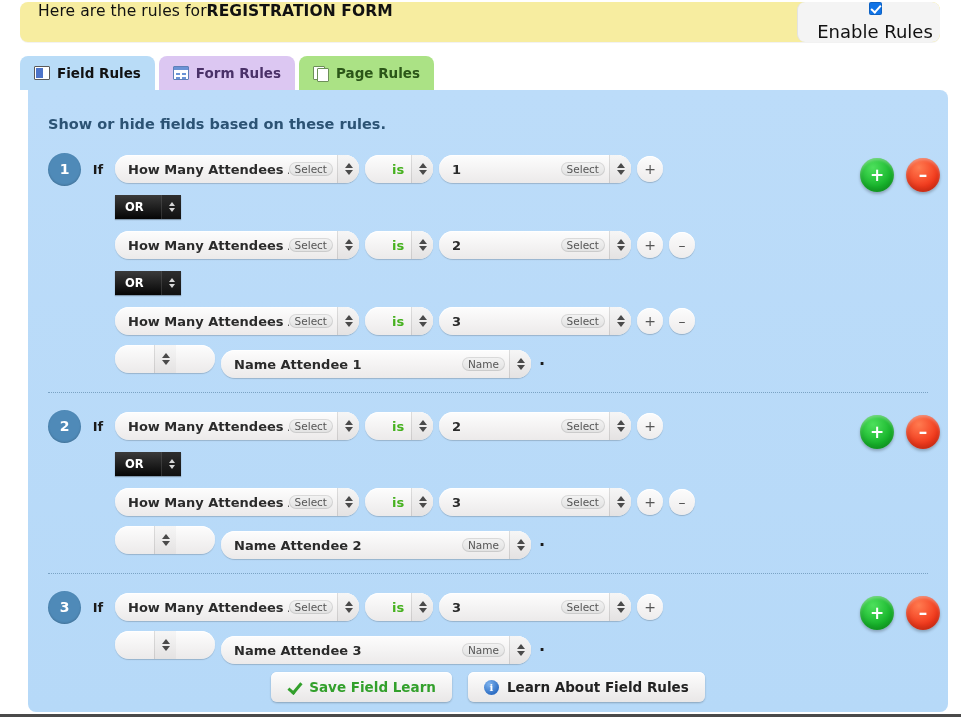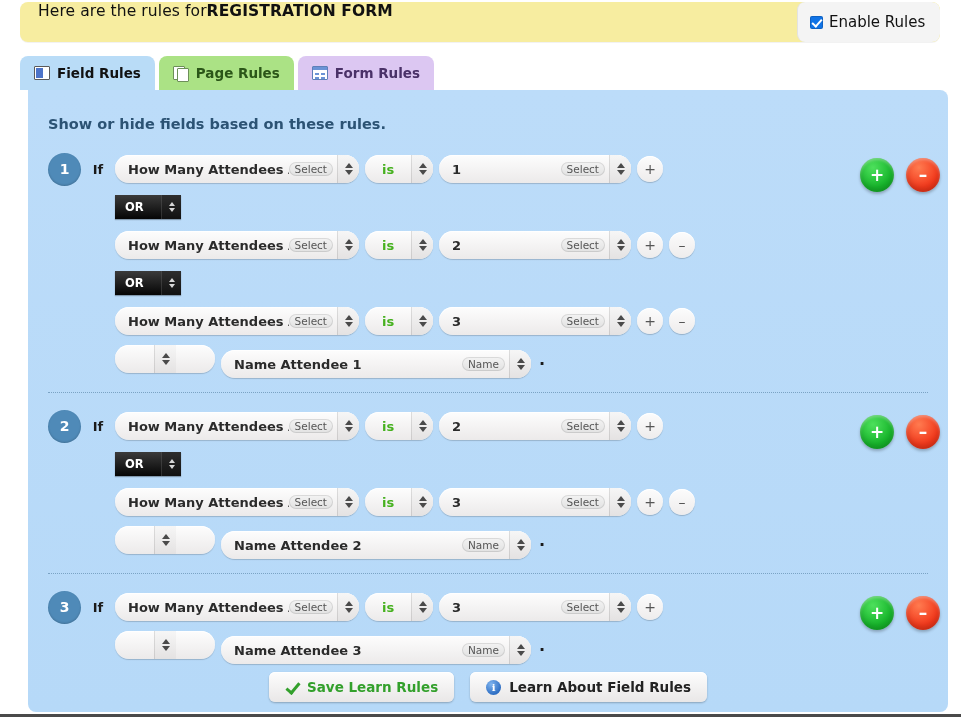--- a/index.html
+++ b/index.html
@@ -35,22 +35,23 @@
   .header-text b { font-weight: bold; }
   .enable-box {
     width: 143px;
     background: #f4f4f4;
     border-radius: 8px;
     border-left: 1px solid #e2e2e2;
     display: flex;
     align-items: center;
     gap: 6px;
     padding-left: 12px;
-    font-size: 15px;
+    font-size: 18px;
     color: #111;
+    flex-direction: column;
   }
   .chk {
     width: 13px; height: 13px;
     border-radius: 2px;
     background: #1073e6;
     position: relative;
     flex: none;
     box-shadow: inset 0 0 0 1px rgba(0,0,0,.15);
   }
   .chk::after {
@@ -198,21 +199,21 @@
   .arrows i {
     width: 0; height: 0; display: block;
     border-left: 4px solid transparent;
     border-right: 4px solid transparent;
   }
   .arrows i.up   { border-bottom: 5px solid #4a4a4a; }
   .arrows i.down { border-top: 5px solid #4a4a4a; }
 
   .sel.field-sel { width: 244px; }
   .sel.op-sel    { width: 68px; }
-  .sel.op-sel .txt { color: #46b11f; padding-left: 17px; }
+  .sel.op-sel .txt { color: #46b11f; padding-left: 27px; }
   .sel.val-sel   { width: 192px; }
   .sel.act-sel   { width: 100px; flex-direction: column; }
   .sel.act-sel .txt { color: #46b11f; }
   .sel.name-sel  { width: 310px; margin-top: 10px; }
 
   
   .or-sel {
     width: 66px; height: 24px;
     border-radius: 0;
     background: linear-gradient(#3b3b3b, #050505);
@@ -311,27 +312,27 @@
     <span class="chk"></span>
     <span>Enable Rules</span>
   </label>
 </div>
 
 <div class="tabs">
   <div class="tab field">
     <span class="ic ic-field"></span>
     <span>Field Rules</span>
   </div>
+  <div class="tab form">
+    <span class="ic ic-form"></span>
+    <span>Form Rules</span>
+  </div>
   <div class="tab page">
     <span class="ic ic-page"></span>
     <span>Page Rules</span>
-  </div>
-  <div class="tab form">
-    <span class="ic ic-form"></span>
-    <span>Form Rules</span>
   </div>
 </div>
 
 <div class="panel">
   <div class="panel-title">Show or hide fields based on these rules.</div>
 
   <div class="rules" id="rules-container">
       <div class="rule">
         <div class="row">
           <span class="badge">1</span>
@@ -608,21 +609,21 @@
           <span class="period">.</span>
         </div>
         <span class="big add" style="right:54px; top:8px;">+</span>
         <span class="big rem" style="right:8px; top:8px;">–</span>
       </div>
     </div>
 
   <div class="footer">
     <div class="btn save">
       <span class="tick"></span>
-      <span>Save Learn Rules</span>
+      <span>Save Field Learn</span>
     </div>
     <div class="btn learn">
       <span class="info">i</span>
       <span>Learn About Field Rules</span>
     </div>
   </div>
 </div>
 
 <div class="bottom-rule"></div>
 

